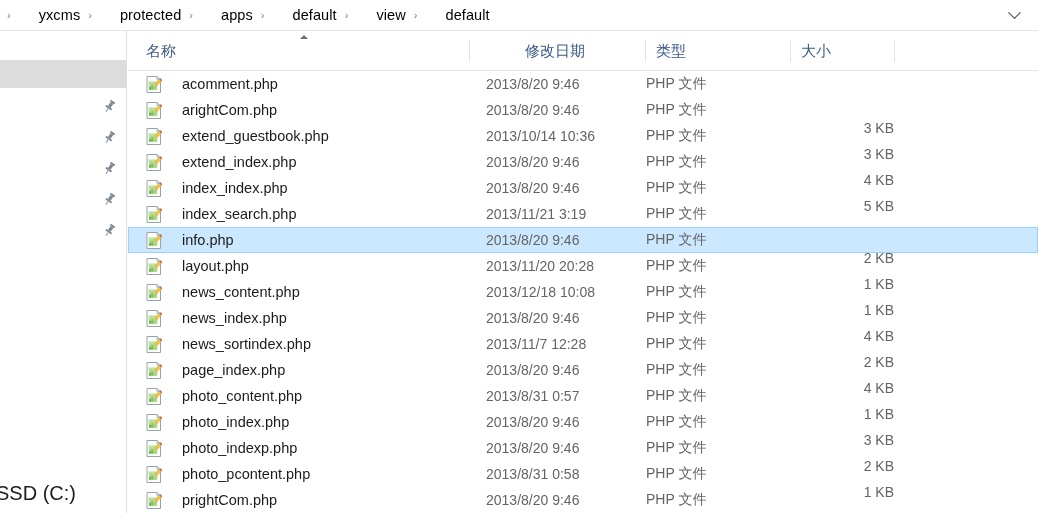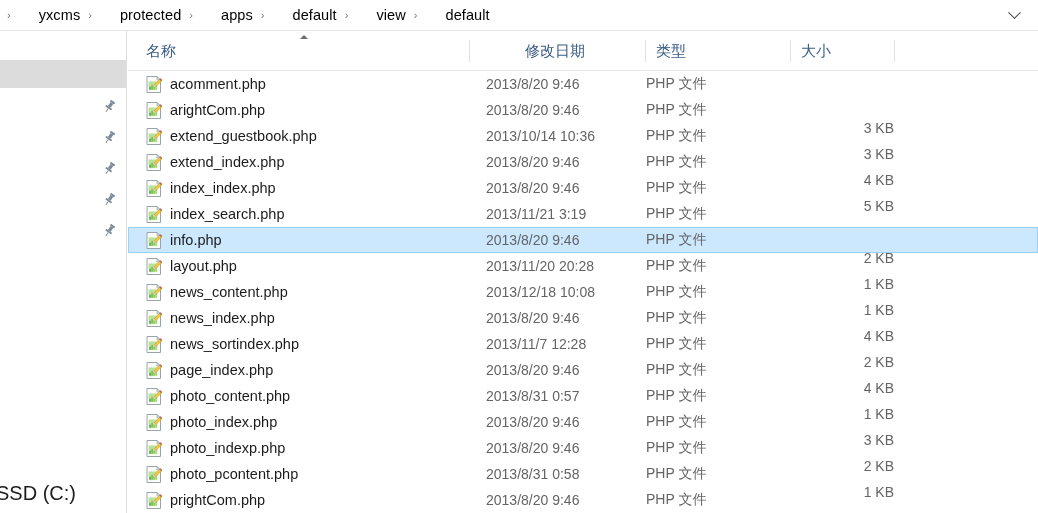--- a/index.html
+++ b/index.html
@@ -90,21 +90,21 @@
   .row {
     position: relative; height: 26px; width: 910px;
     display: flex; align-items: center;
   }
   .row.selected {
     background: #cce8ff;
     box-shadow: inset 0 0 0 1px #99d1ff;
   }
   .cell-name {
     position: absolute; left: 18px; top: 0; height: 26px;
-    display: flex; align-items: center; gap: 8px;
+    display: flex; align-items: center; gap: 20px;
     font-size: 14.5px; color: #1b1b1b; white-space: nowrap;
   }
   .cell-date {
     position: absolute; left: 342px; top: 0; height: 26px;
     display: flex; align-items: center;
     font-size: 14px; color: #646464; white-space: nowrap; margin-left: 16px;
   }
   .cell-type {
     position: absolute; left: 518px; top: 0; height: 26px;
     display: flex; align-items: center;

